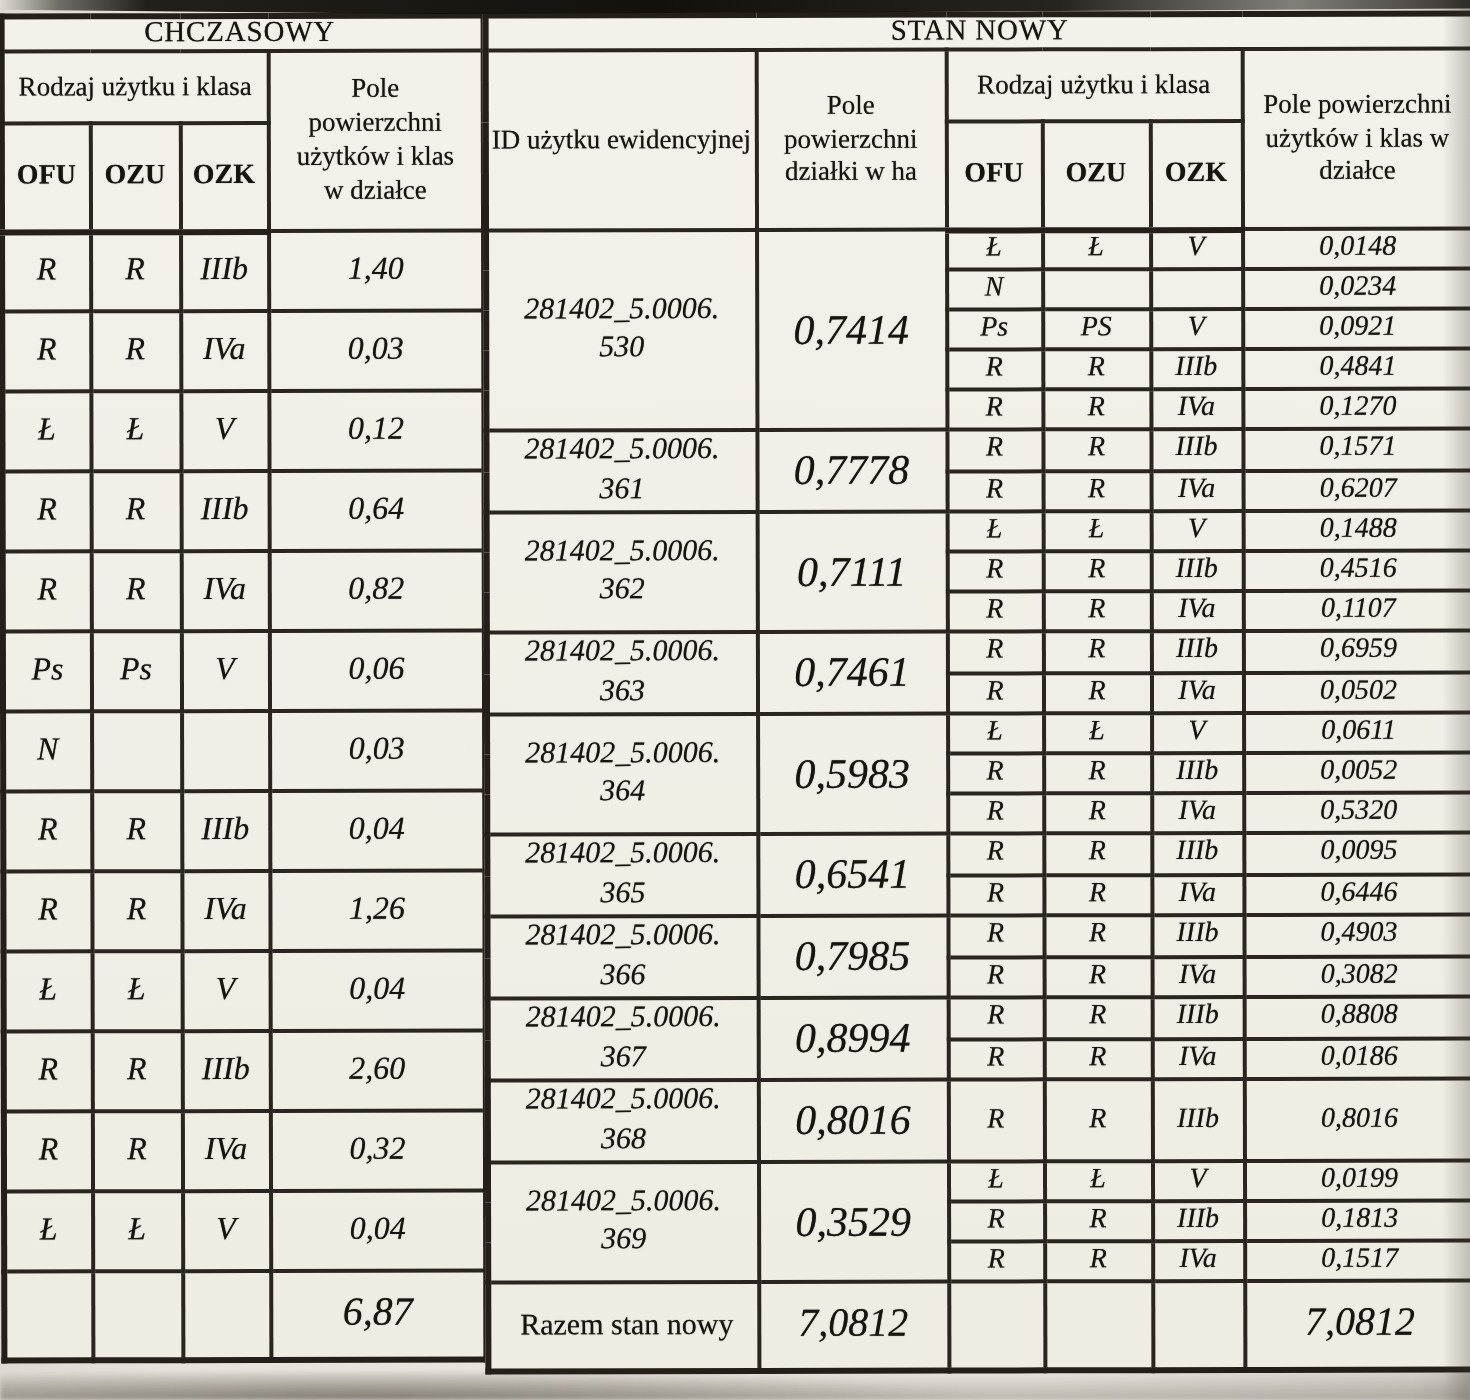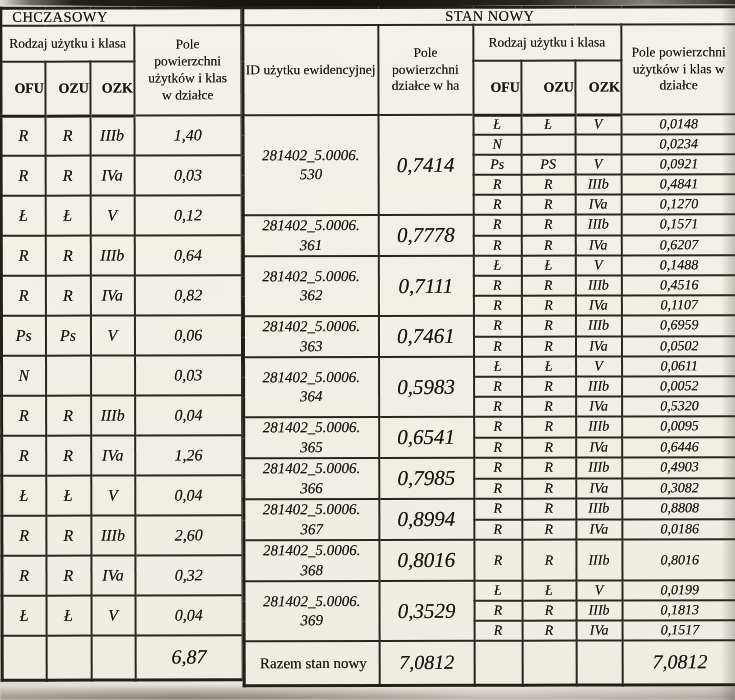--- a/index.html
+++ b/index.html
@@ -46,23 +46,23 @@
   .t-right { width: 494px; margin-left: -2px; }
   th, td {
     border: 2px solid #2a261f; padding: 0;
     text-align: center; vertical-align: middle;
     font-weight: normal; overflow: hidden;
     text-shadow: 0 0 .5px rgba(23,17,9,.65);
   }
   tr.title-row th {
     height: 17px; font-size: 14.5px; line-height: 15px; letter-spacing: .4px;
   }
-  th.left-title { text-align: left; padding-left: 14px; text-indent: -4px; }
+  th.left-title { text-align: center; padding-left: 1px; text-indent: -4px; }
   tr.group-row th { height: 36px; font-size: 13.5px; }
-  tr.sub-row th   { height: 54px; font-size: 14px; font-weight: bold; text-align: right; }
+  tr.sub-row th   { height: 54px; font-size: 14px; font-weight: bold; }
   th.area-h { font-size: 13px; line-height: 1.25; padding: 0 7px; font-weight: normal; }
   th.id-h   { font-size: 13.5px; line-height: 1.3; font-weight: normal; }
   thead tr.sub-row th { border-bottom: 3px solid #241f18; }
 
   .t-left tbody tr  { height: 40px; }
   .t-right tbody tr { height: 20px; }
   .t-right tbody tr.tall { height: 40px; }
   tbody tr.total-row { height: 44px; }
 
   .t-left  td { font-size: 16px; }
@@ -202,21 +202,21 @@
       <col style="width:54px">
         <col style="width:46px">
         <col style="width:116px">
     </colgroup>
     <thead>
       <tr class="title-row">
         <th colspan="6">STAN NOWY</th>
       </tr>
       <tr class="group-row">
         <th rowspan="2" class="id-h">ID użytku ewidencyjnej</th>
-        <th rowspan="2" class="area-h">Pole powierzchni działce w ha</th>
+        <th rowspan="2" class="area-h">Pole powierzchni działki w ha</th>
         <th colspan="3">Rodzaj użytku i klasa</th>
         <th rowspan="2" class="area-h">Pole powierzchni użytków i klas w działce</th>
       </tr>
       <tr class="sub-row">
         <th>OFU</th>
         <th>OZU</th>
         <th>OZK</th>
       </tr>
     </thead>
     <tbody id="right-body">

